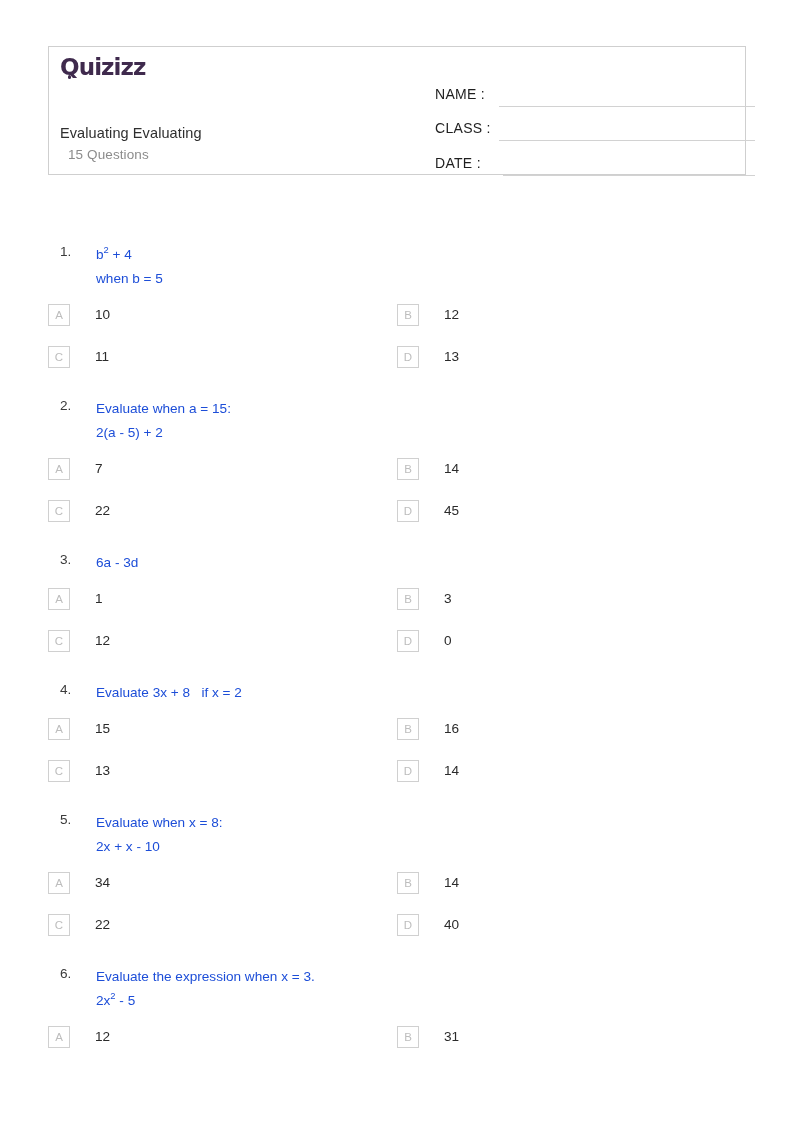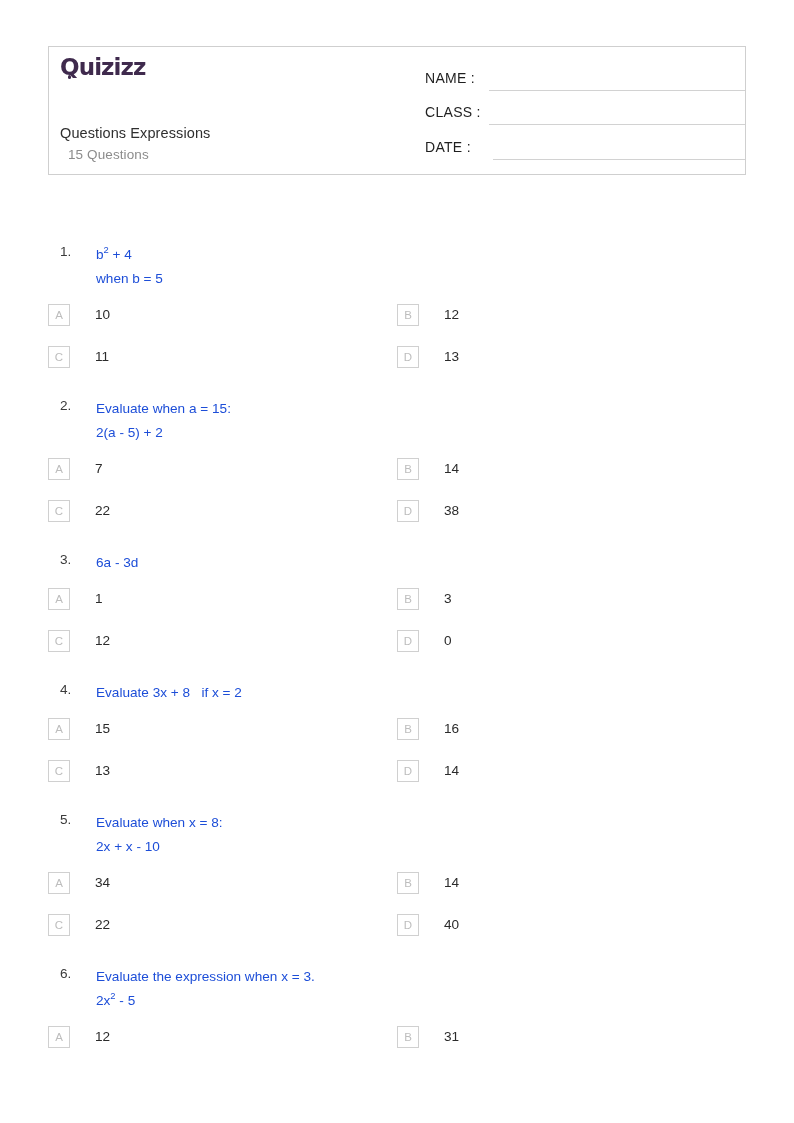--- a/index.html
+++ b/index.html
@@ -72,23 +72,24 @@
     top: 100px;
     font-size: 13.5px;
     color: #8c8c8c;
     letter-spacing: 0.1px;
     white-space: nowrap;
   }
 
   
   .meta-field {
     position: absolute;
-    left: 376px;
+    left: 386px;
     width: 320px;
     height: 22px;
+    margin-top: 16px;
   }
   .meta-field.f0 { top: 22px; }
   .meta-field.f1 { top: 56px; }
   .meta-field.f2 { top: 91px; }
   .meta-label {
     position: absolute;
     left: 0;
     top: 0;
     font-size: 14px;
     color: #1f1f1f;
@@ -186,21 +187,21 @@
 </style>
 </head>
 <body>
 
 <div class="header-card">
 
   <div class="header-left">
     <div class="logo"><span class="logo-q"><span>Q</span><span class="logo-dot"></span></span><span>uizizz</span></div>
   </div>
 
-  <div class="quiz-title">Questions Expressions</div>
+  <div class="quiz-title">Evaluating Evaluating</div>
   <div class="quiz-subtitle">15 Questions</div>
 
   <div class="meta-field f0">
     <span class="meta-label">NAME :</span>
     <span class="meta-line"></span>
   </div>
   <div class="meta-field f1">
     <span class="meta-label">CLASS :</span>
     <span class="meta-line"></span>
   </div>
@@ -258,21 +259,21 @@
             <span class="opt-text">14</span>
           </div>
         </div>
         <div class="opt-row">
           <div class="opt col-left">
             <span class="opt-letter">C</span>
             <span class="opt-text">22</span>
           </div>
           <div class="opt col-right">
             <span class="opt-letter">D</span>
-            <span class="opt-text">38</span>
+            <span class="opt-text">45</span>
           </div>
         </div>
       </div>
     </div>
     <div class="question">
       <div class="q-head">
         <div class="q-num">3.</div>
         <div class="q-line">6a - 3d</div>
       </div>
       <div class="options">

